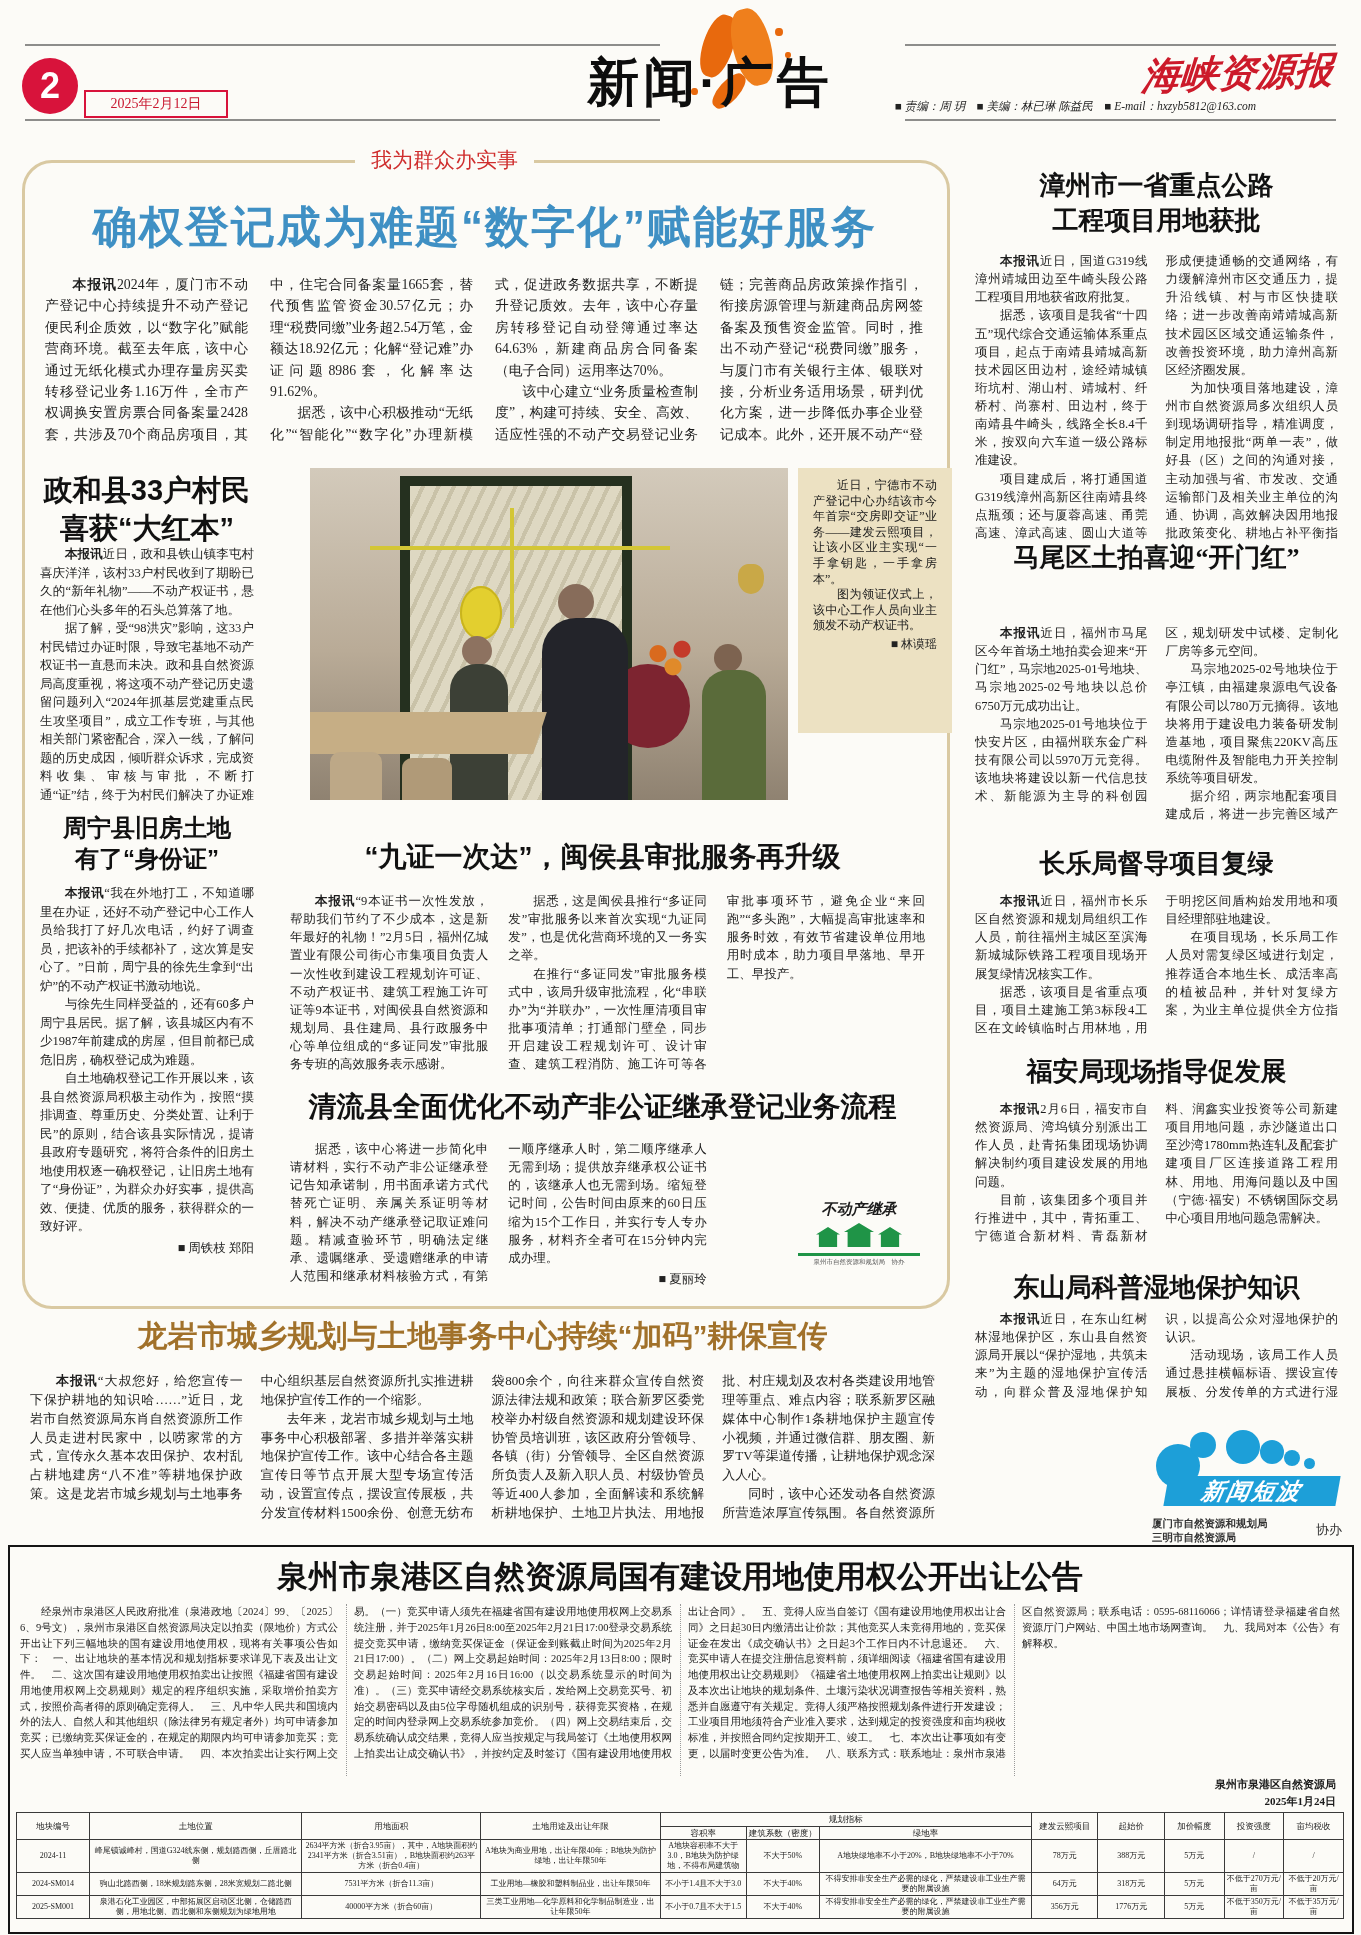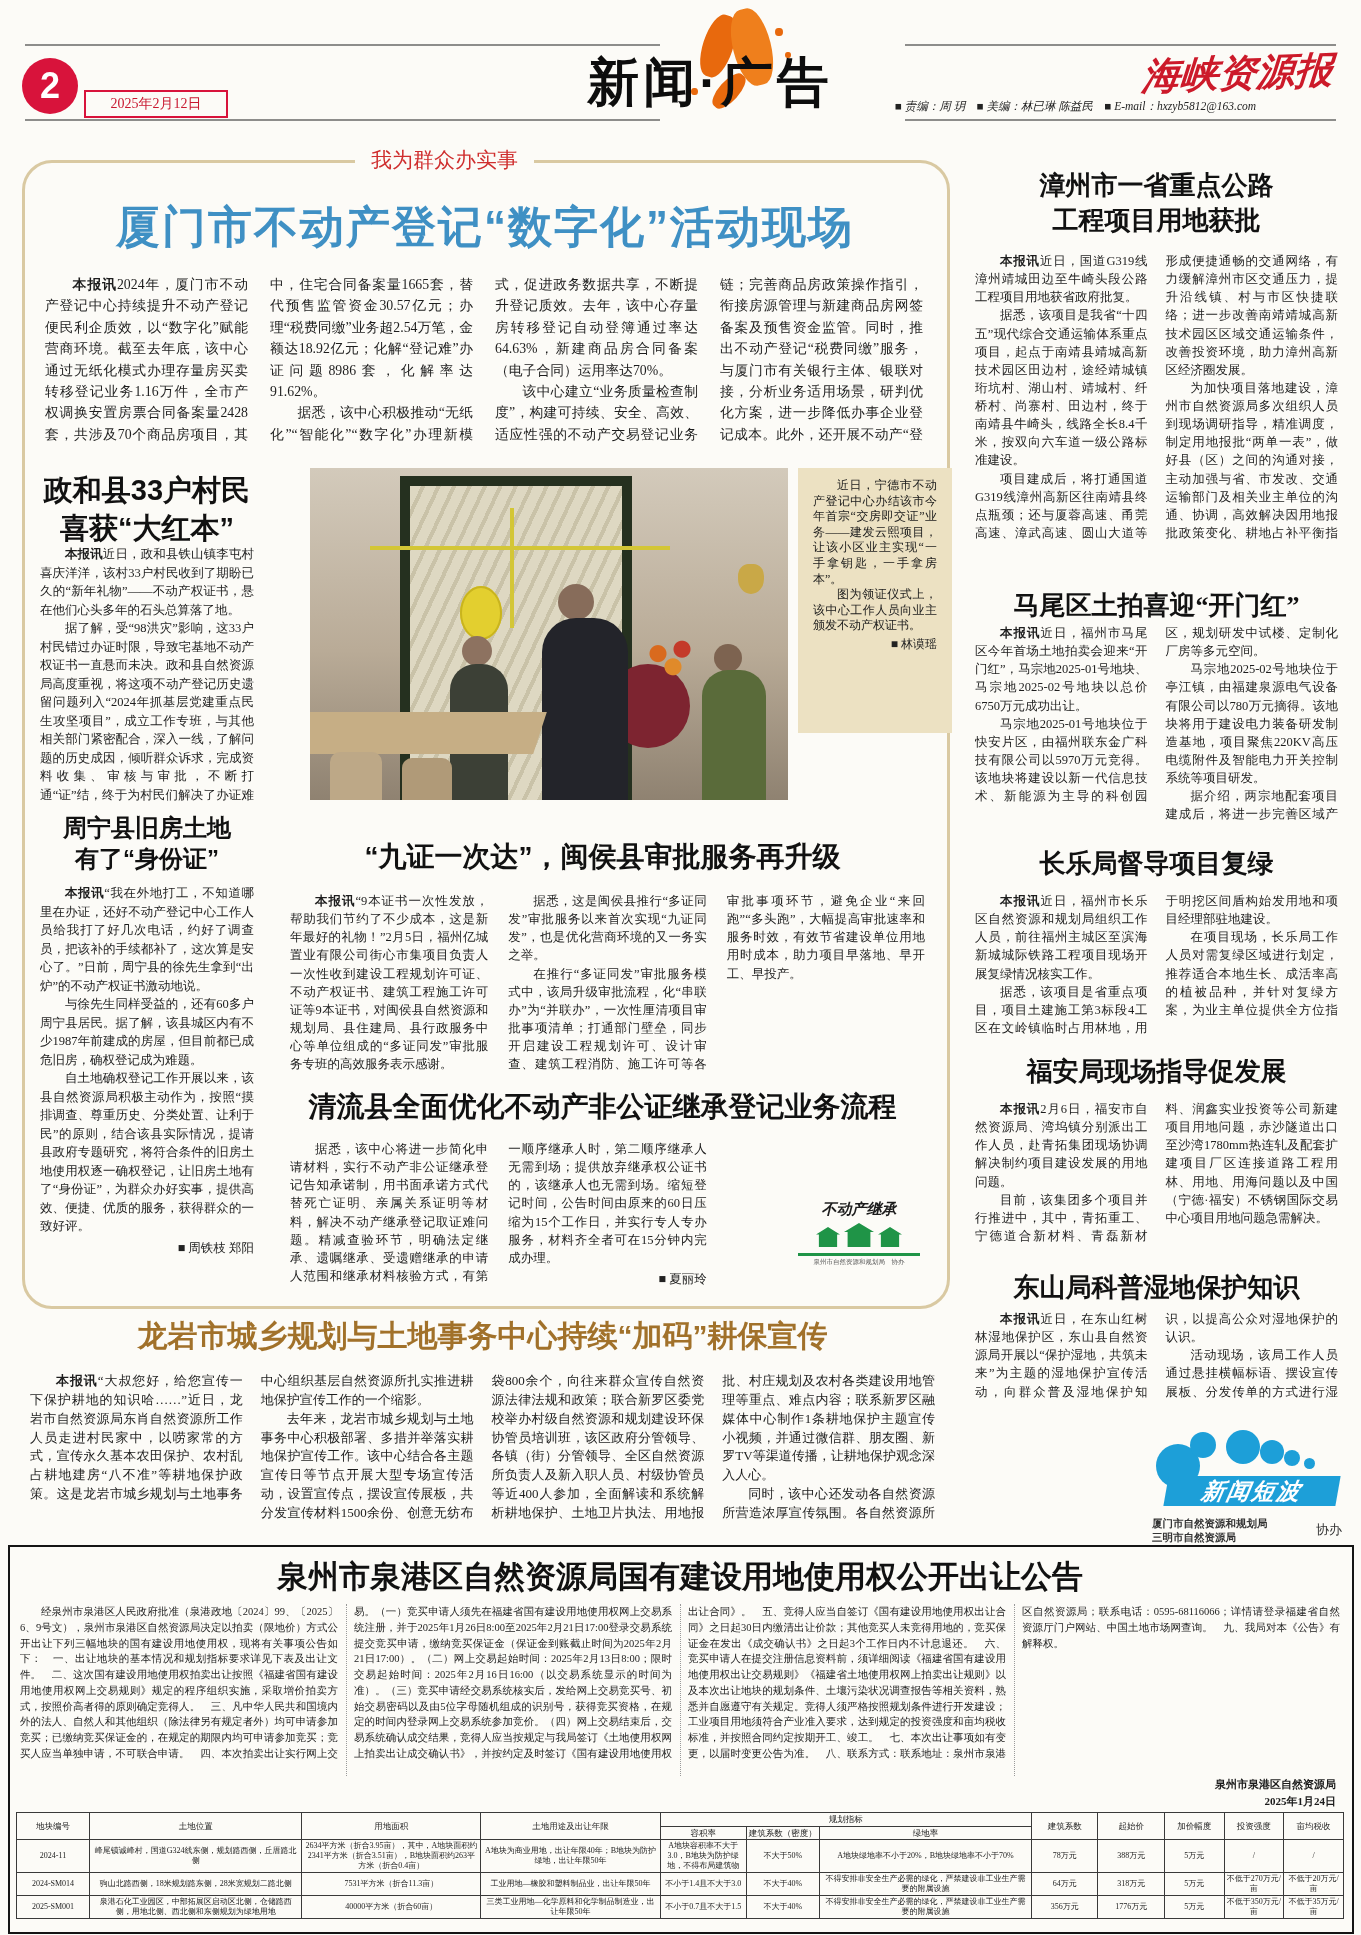--- a/index.html
+++ b/index.html
@@ -59,21 +59,21 @@
   <div class="abs sans" style="left:560px;top:48px;width:300px;font-size:52px;font-weight:900;letter-spacing:4px;color:#0d0d0d;text-align:center;"><span>新闻·广告</span></div>
 
   <div class="abs" style="left:1130px;top:48px;width:215px;font-size:38px;font-weight:bold;color:#cc1a2a;
               font-style:italic;transform:skewX(-6deg) rotate(-2deg);text-align:center;"><span>海峡资源报</span></div>
 
   <div class="abs" style="left:895px;top:99px;width:455px;font-size:11.5px;color:#222;font-style:italic;"><span>■ 责编：周 玥　■ 美编：林已琳 陈益民　■ E-mail：hxzyb5812@163.com</span></div>
 
   <div class="abs box-main" style="left:22px;top:160px;width:922px;height:1143px;"></div>
   <div class="abs kicker sans" style="left:355px;top:146px;font-size:21px;"><span>我为群众办实事</span></div>
 
-  <div class="abs hl hl-blue sans" style="left:45px;top:198px;width:880px;font-size:44px;letter-spacing:2px;"><span>厦门市不动产登记“数字化”活动现场</span></div>
+  <div class="abs hl hl-blue sans" style="left:45px;top:198px;width:880px;font-size:44px;letter-spacing:2px;"><span>确权登记成为难题“数字化”赋能好服务</span></div>
 
   <div class="abs art-body" style="left:45px;top:274px;width:878px;height:188px;column-count:4;column-gap:22px;font-size:13.8px;line-height:1.55;">
     <p><b class="lead">本报讯</b><span>2024年，厦门市不动产登记中心持续提升不动产登记便民利企质效，以“数字化”赋能营商环境。截至去年底，该中心通过无纸化模式办理存量房买卖转移登记业务1.16万件，全市产权调换安置房票合同备案量2428套，共涉及70个商品房项目，其中，住宅合同备案量1665套，替代预售监管资金30.57亿元；办理“税费同缴”业务超2.54万笔，金额达18.92亿元；化解“登记难”办证问题8986套，化解率达91.62%。</span></p>
     <p><span>据悉，该中心积极推动“无纸化”“智能化”“数字化”办理新模式，促进政务数据共享，不断提升登记质效。去年，该中心存量房转移登记自动登簿通过率达64.63%，新建商品房合同备案（电子合同）运用率达70%。</span></p>
     <p><span>该中心建立“业务质量检查制度”，构建可持续、安全、高效、适应性强的不动产交易登记业务链；完善商品房政策操作指引，衔接房源管理与新建商品房网签备案及预售资金监管。同时，推出不动产登记“税费同缴”服务，与厦门市有关银行主体、银联对接，分析业务适用场景，研判优化方案，进一步降低办事企业登记成本。此外，还开展不动产“登记难”问题整治，强化沟通联系，实现“信访问题—业务优化—效能提升”的良性循环。</span></p>
 
   </div>
 
   <div class="abs" style="left:310px;top:468px;width:478px;height:332px;overflow:hidden;background:linear-gradient(180deg,#d3cabb,#b9ab97 55%,#8f8271);">
     <div class="abs" style="left:90px;top:8px;width:212px;height:324px;border:10px solid #25301f;background:repeating-linear-gradient(115deg,#ded8c2 0 10px,#c9c2a8 10px 14px);"></div>
@@ -149,21 +149,21 @@
     <div>工程项目用地获批</div>
   </div>
   <div class="abs art-body" style="left:975px;top:252px;width:363px;height:302px;column-count:2;column-gap:18px;font-size:12.5px;line-height:1.45;">
     <p><b class="lead">本报讯</b><span>近日，国道G319线漳州靖城田边至牛崎头段公路工程项目用地获省政府批复。</span></p>
     <p><span>据悉，该项目是我省“十四五”现代综合交通运输体系重点项目，起点于南靖县靖城高新技术园区田边村，途经靖城镇珩坑村、湖山村、靖城村、纤桥村、尚寨村、田边村，终于南靖县牛崎头，线路全长8.4千米，按双向六车道一级公路标准建设。</span></p>
     <p><span>项目建成后，将打通国道G319线漳州高新区往南靖县终点瓶颈；还与厦蓉高速、甬莞高速、漳武高速、圆山大道等形成便捷通畅的交通网络，有力缓解漳州市区交通压力，提升沿线镇、村与市区快捷联络；进一步改善南靖靖城高新技术园区区域交通运输条件，改善投资环境，助力漳州高新区经济圈发展。</span></p>
     <p><span>为加快项目落地建设，漳州市自然资源局多次组织人员到现场调研指导，精准调度，制定用地报批“两单一表”，做好县（区）之间的沟通对接，主动加强与省、市发改、交通运输部门及相关业主单位的沟通、协调，高效解决因用地报批政策变化、耕地占补平衡指标紧张、林地占用等造成的困难，保障项目用地早上报、早获批。</span></p>
 
   </div>
 
-  <div class="abs hl" style="left:975px;top:588px;width:363px;font-size:26px;"><span>马尾区土拍喜迎“开门红”</span></div>
+  <div class="abs hl" style="left:975px;top:540px;width:363px;font-size:26px;"><span>马尾区土拍喜迎“开门红”</span></div>
   <div class="abs art-body" style="left:975px;top:624px;width:363px;height:214px;column-count:2;column-gap:18px;font-size:12.5px;line-height:1.45;">
     <p><b class="lead">本报讯</b><span>近日，福州市马尾区今年首场土地拍卖会迎来“开门红”，马宗地2025-01号地块、马宗地2025-02号地块以总价6750万元成功出让。</span></p>
     <p><span>马宗地2025-01号地块位于快安片区，由福州联东金广科技有限公司以5970万元竞得。该地块将建设以新一代信息技术、新能源为主导的科创园区，规划研发中试楼、定制化厂房等多元空间。</span></p>
     <p><span>马宗地2025-02号地块位于亭江镇，由福建泉源电气设备有限公司以780万元摘得。该地块将用于建设电力装备研发制造基地，项目聚焦220KV高压电缆附件及智能电力开关控制系统等项目研发。</span></p>
     <p><span>据介绍，两宗地配套项目建成后，将进一步完善区域产业链条，促进智能制造与电力装备产业协同发展，为当地科技创新和实体经济提质增效提供新动力。</span></p>
 
   </div>
 
   <div class="abs hl" style="left:975px;top:846px;width:363px;font-size:26px;"><span>长乐局督导项目复绿</span></div>
   <div class="abs art-body" style="left:975px;top:892px;width:363px;height:148px;column-count:2;column-gap:18px;font-size:12.5px;line-height:1.45;">
@@ -243,21 +243,21 @@
         <col style="width:4.5%">
         <col style="width:4.5%">
     </colgroup>
     <thead>
       <tr>
         <th rowspan="2">地块编号</th>
         <th rowspan="2">土地位置</th>
         <th rowspan="2">用地面积</th>
         <th rowspan="2">土地用途及出让年限</th>
         <th colspan="3">规划指标</th>
-        <th rowspan="2">建筑系数</th>
+        <th rowspan="2">建发云熙项目</th>
         <th rowspan="2">起始价</th>
         <th rowspan="2">加价幅度</th>
         <th rowspan="2">投资强度</th>
         <th rowspan="2">亩均税收</th>
       </tr>
       <tr>
         <th>容积率</th>
         <th>建筑系数（密度）</th>
         <th>绿地率</th>
       </tr>

